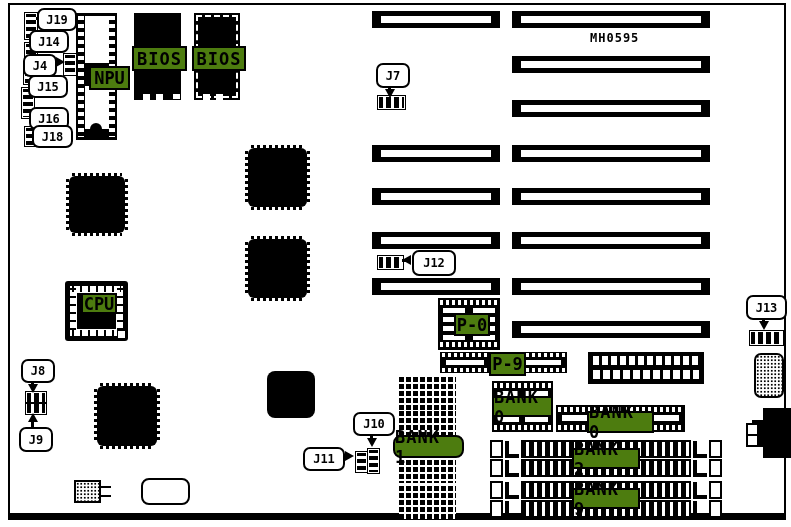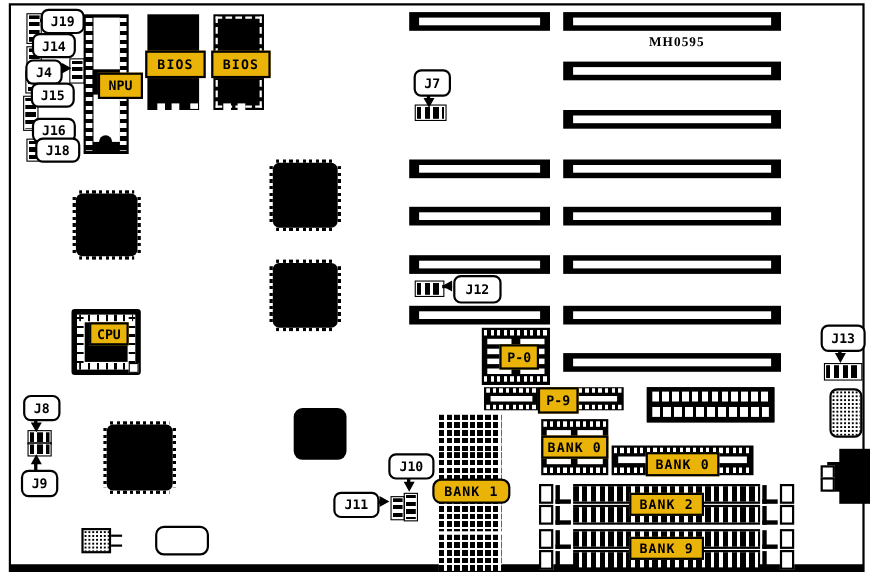--- a/index.html
+++ b/index.html
@@ -7,23 +7,23 @@
          font-family:"DejaVu Sans Mono",monospace;color:#000;}
   .abs{position:absolute;}
   
   .board{position:absolute;left:8px;top:3px;width:774px;height:508px;
          border:2px solid #000;border-bottom:7px solid #000;}
   
   .cal{position:absolute;background:#fff;border:2px solid #000;border-radius:7px;
        display:flex;align-items:center;justify-content:center;
        font-weight:bold;font-size:12px;z-index:7;}
   
-  .tag{position:absolute;background:#eab308;border:2px solid #000;
+  .tag{position:absolute;background:#4d7c0f;border:2px solid #000;
        display:flex;align-items:center;justify-content:center;
-       font-weight:bold;font-size:12px;letter-spacing:1px;z-index:6;}
+       font-weight:bold;font-size:17px;letter-spacing:1px;z-index:6;}
   .tag.round{border-radius:8px;}
   
   .conn{position:absolute;background-color:#fff;border:1px solid #000;padding:1px;
         background-clip:content-box;z-index:5;}
   .conn.v{background-image:repeating-linear-gradient(180deg,#000 0 4px,#fff 4px 7px);}
   .conn.h{background-image:repeating-linear-gradient(90deg,#000 0 5px,#fff 5px 8px);}
   
   .lead{position:absolute;background:#000;z-index:4;}
   .tri{position:absolute;width:0;height:0;z-index:4;}
   .tri.down{border-left:5px solid transparent;border-right:5px solid transparent;border-top:9px solid #000;}
@@ -79,21 +79,21 @@
   .simm{position:absolute;display:flex;gap:2px;align-items:stretch;height:18px;}
   .simm-cap{width:9px;border:2px solid #000;background:#fff;}
   .simm-latch{width:10px;height:13px;align-self:center;border-left:4px solid #000;border-bottom:4px solid #000;}
   .simm-bar{flex:1;border-top:2px solid #000;border-bottom:2px solid #000;
         background:repeating-linear-gradient(90deg,#000 0 5px,#fff 5px 8px);}
   
   .dots{position:absolute;background-color:#fff;border:2px solid #000;
         background-image:radial-gradient(circle,#000 0.9px,transparent 1px);
         background-size:3.5px 3.5px;}
   .blk{position:absolute;background:#000;}
-  .part-number{position:absolute;font-size:12px;font-weight:bold;letter-spacing:1px;z-index:3;font-family:Liberation Serif, serif;}
+  .part-number{position:absolute;font-size:12px;font-weight:bold;letter-spacing:1px;z-index:3;}
 </style>
 </head>
 <body>
 
 <div class="stage">
   <div class="board"></div>
   <div class="part-number" style="left:590px;top:31px;">MH0595</div>
 
   <div class="conn v" style="left:24px;top:12px;width:10px;height:24px;"></div>
   <div class="conn v" style="left:24px;top:42px;width:10px;height:16px;"></div>

